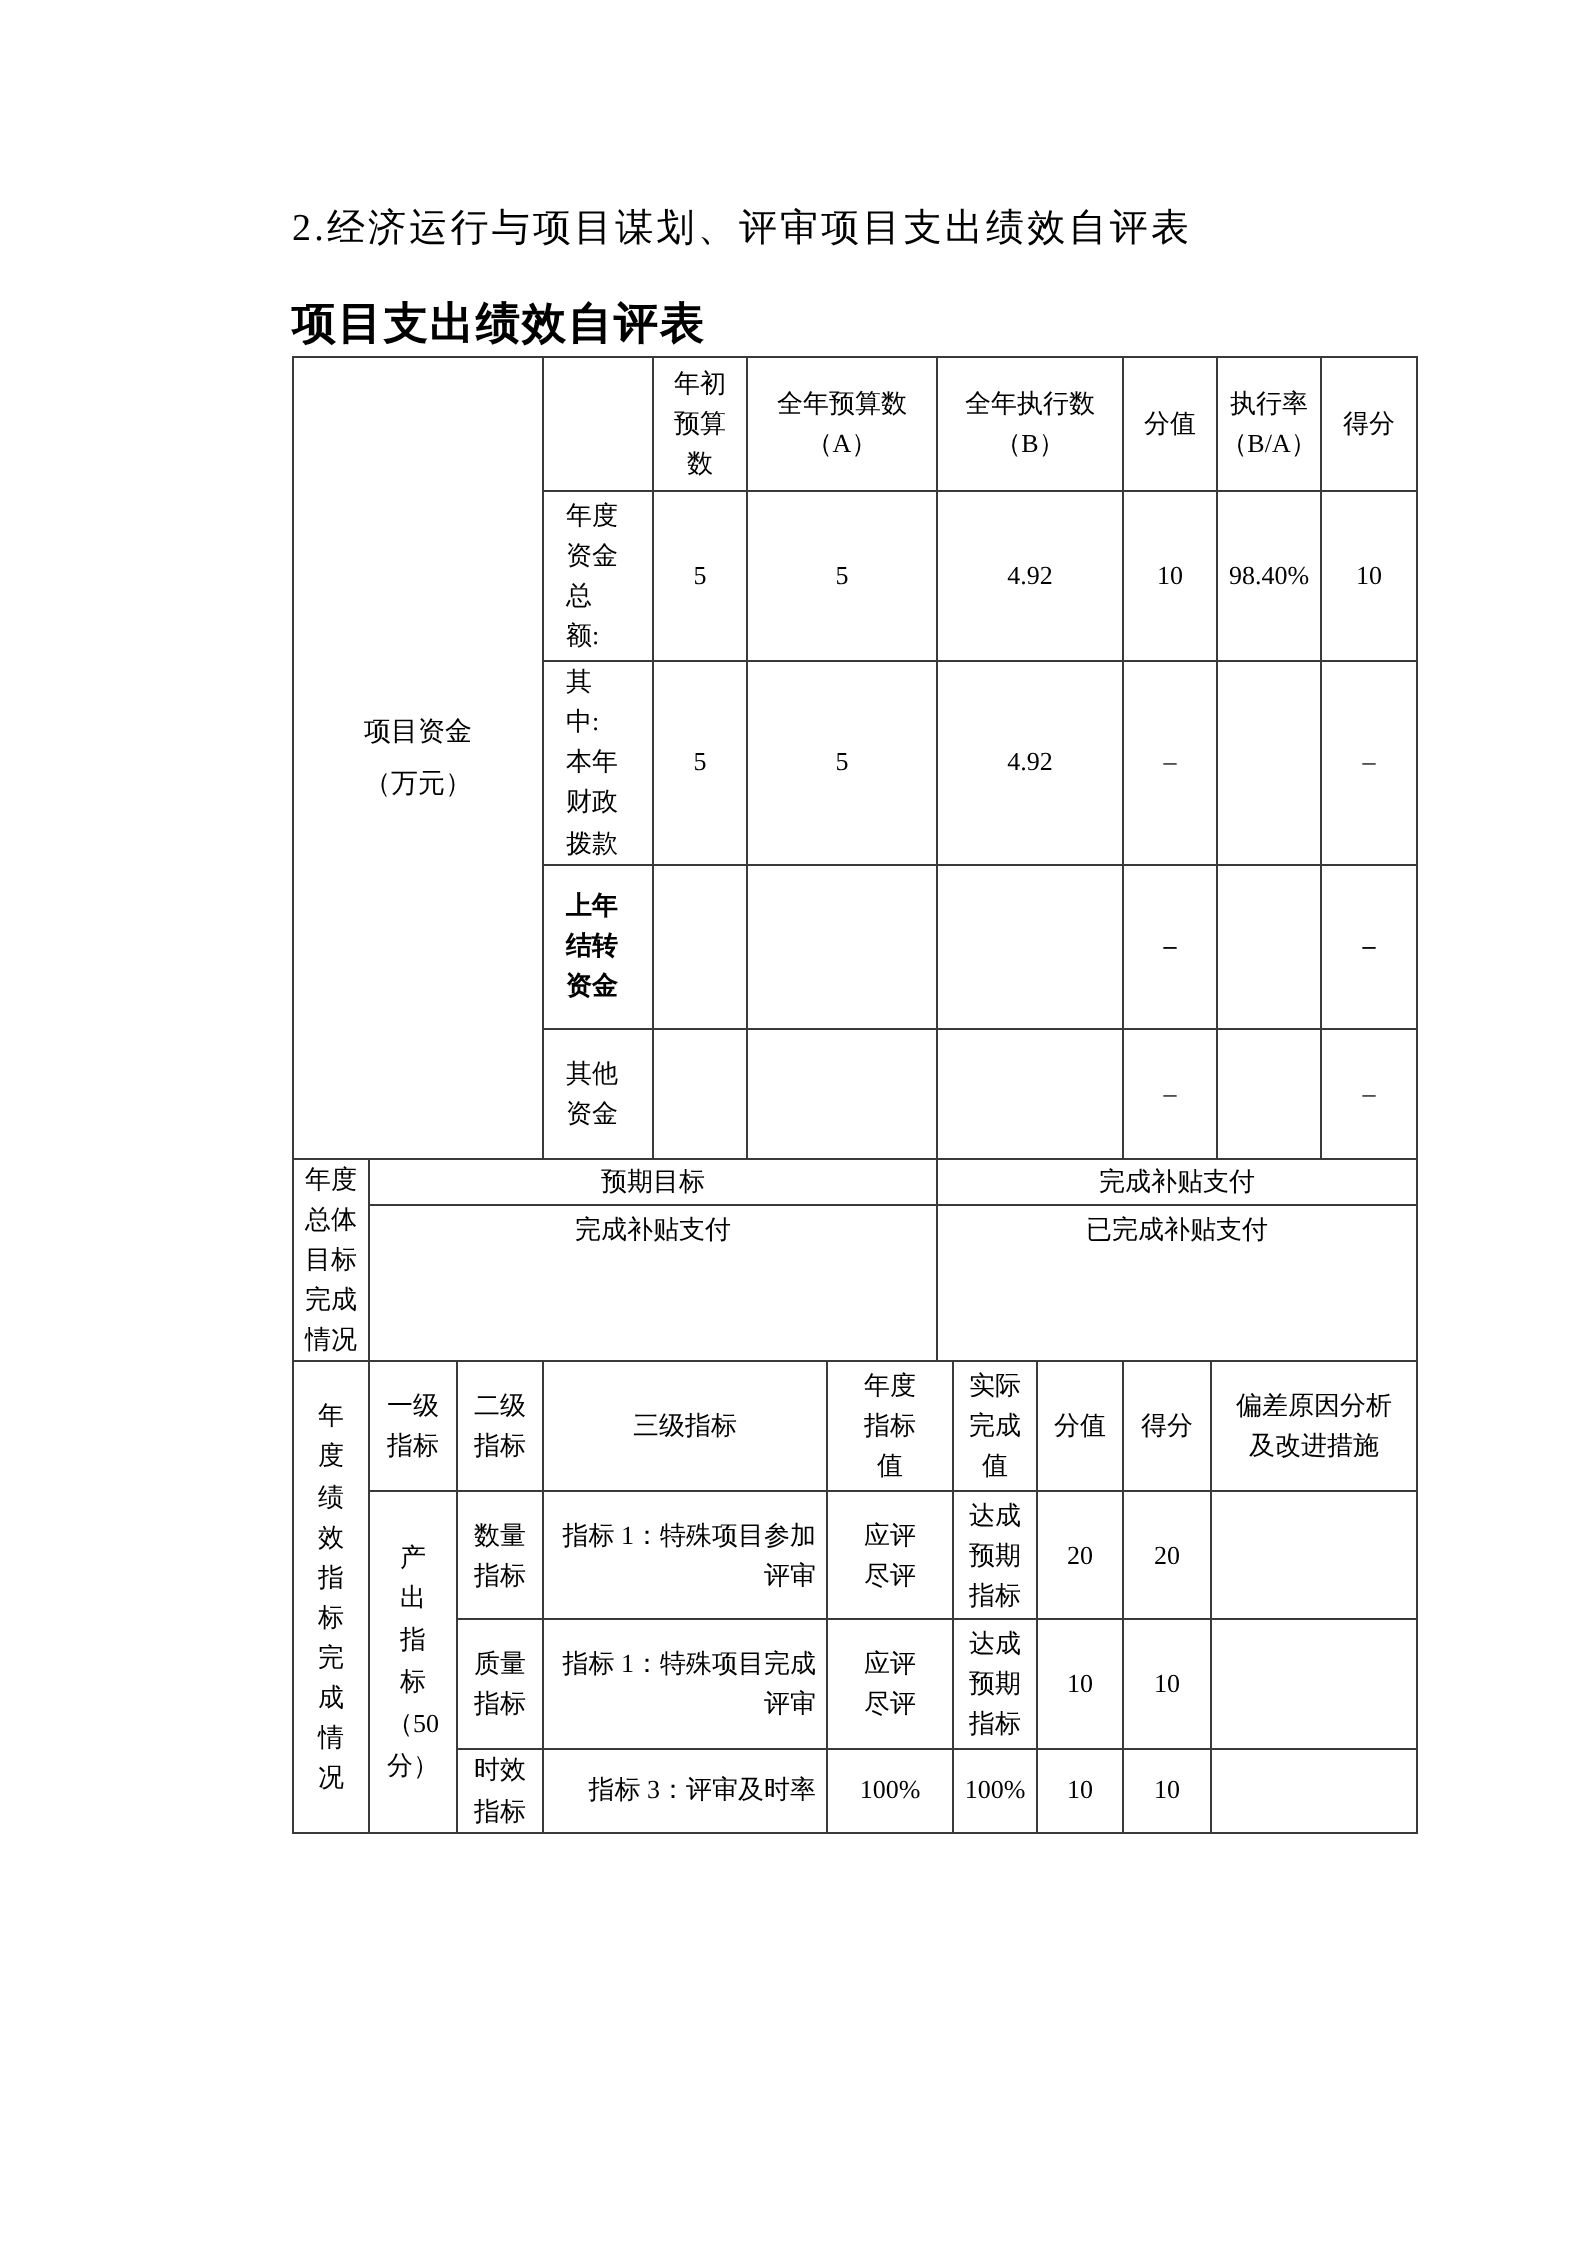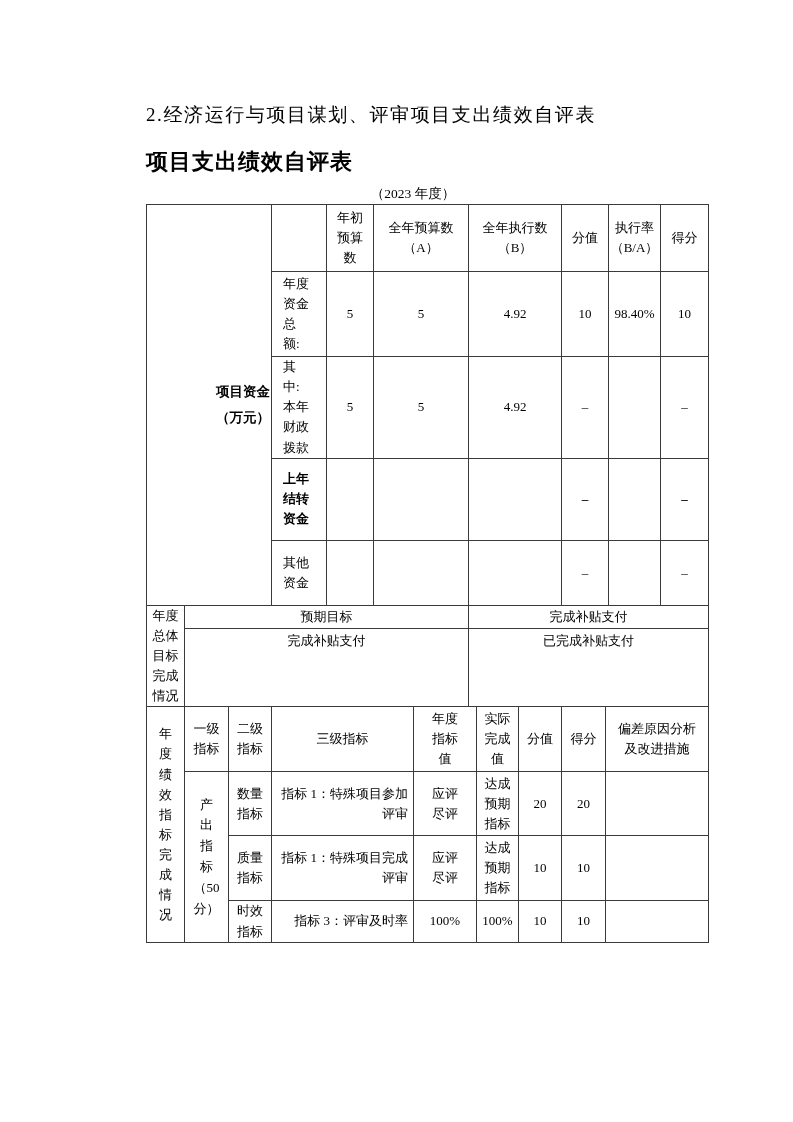--- a/index.html
+++ b/index.html
@@ -36,37 +36,36 @@
     white-space: pre-line;
     overflow: hidden;
   }
   .h25 td { height: 25px; } .h40 td { height: 40px; } .h67 td { height: 67px; }
   .h85 td { height: 85px; } .h100 td { height: 100px; } .h82 td { height: 82px; font-weight: bold; }
   .h65 td { height: 65px; } .h23 td { height: 23px; } .h78 td { height: 78px; }
   .h64 td { height: 64px; } .h41 td { height: 41px; }
 
   .bold-hei {
     font-family: "Liberation Sans", "DejaVu Sans", sans-serif;
-    font-weight: bold; font-size: 13.5px; line-height: 1.95; text-align: right;
+    font-weight: normal; font-size: 13.5px; line-height: 1.95;
   }
   .rowlabel { text-align: left; padding-left: 11px; line-height: 1.55; line-break: strict; }
   .indicator { text-align: right; padding-left: 7px; padding-right: 5px; }
   .vtop { vertical-align: top; padding-top: 2px; }
   .seclabel-goal { line-height: 1.55; }
   .seclabel-perf { line-height: 1.54; }
   .level1 { line-height: 1.6; }
 </style>
 </head>
 <body>
 
 <div class="doc">
 
   <div class="heading">2.经济运行与项目谋划、评审项目支出绩效自评表</div>
   <div class="subtitle">项目支出绩效自评表</div>
-  <div class="yearline">（2023 年度）</div>
 
   <table>
     <colgroup>
         <col style="width:125px">
         <col style="width:197px">
         <col style="width:47px">
         <col style="width:193px">
       </colgroup>
     <tbody>
   </tbody>

